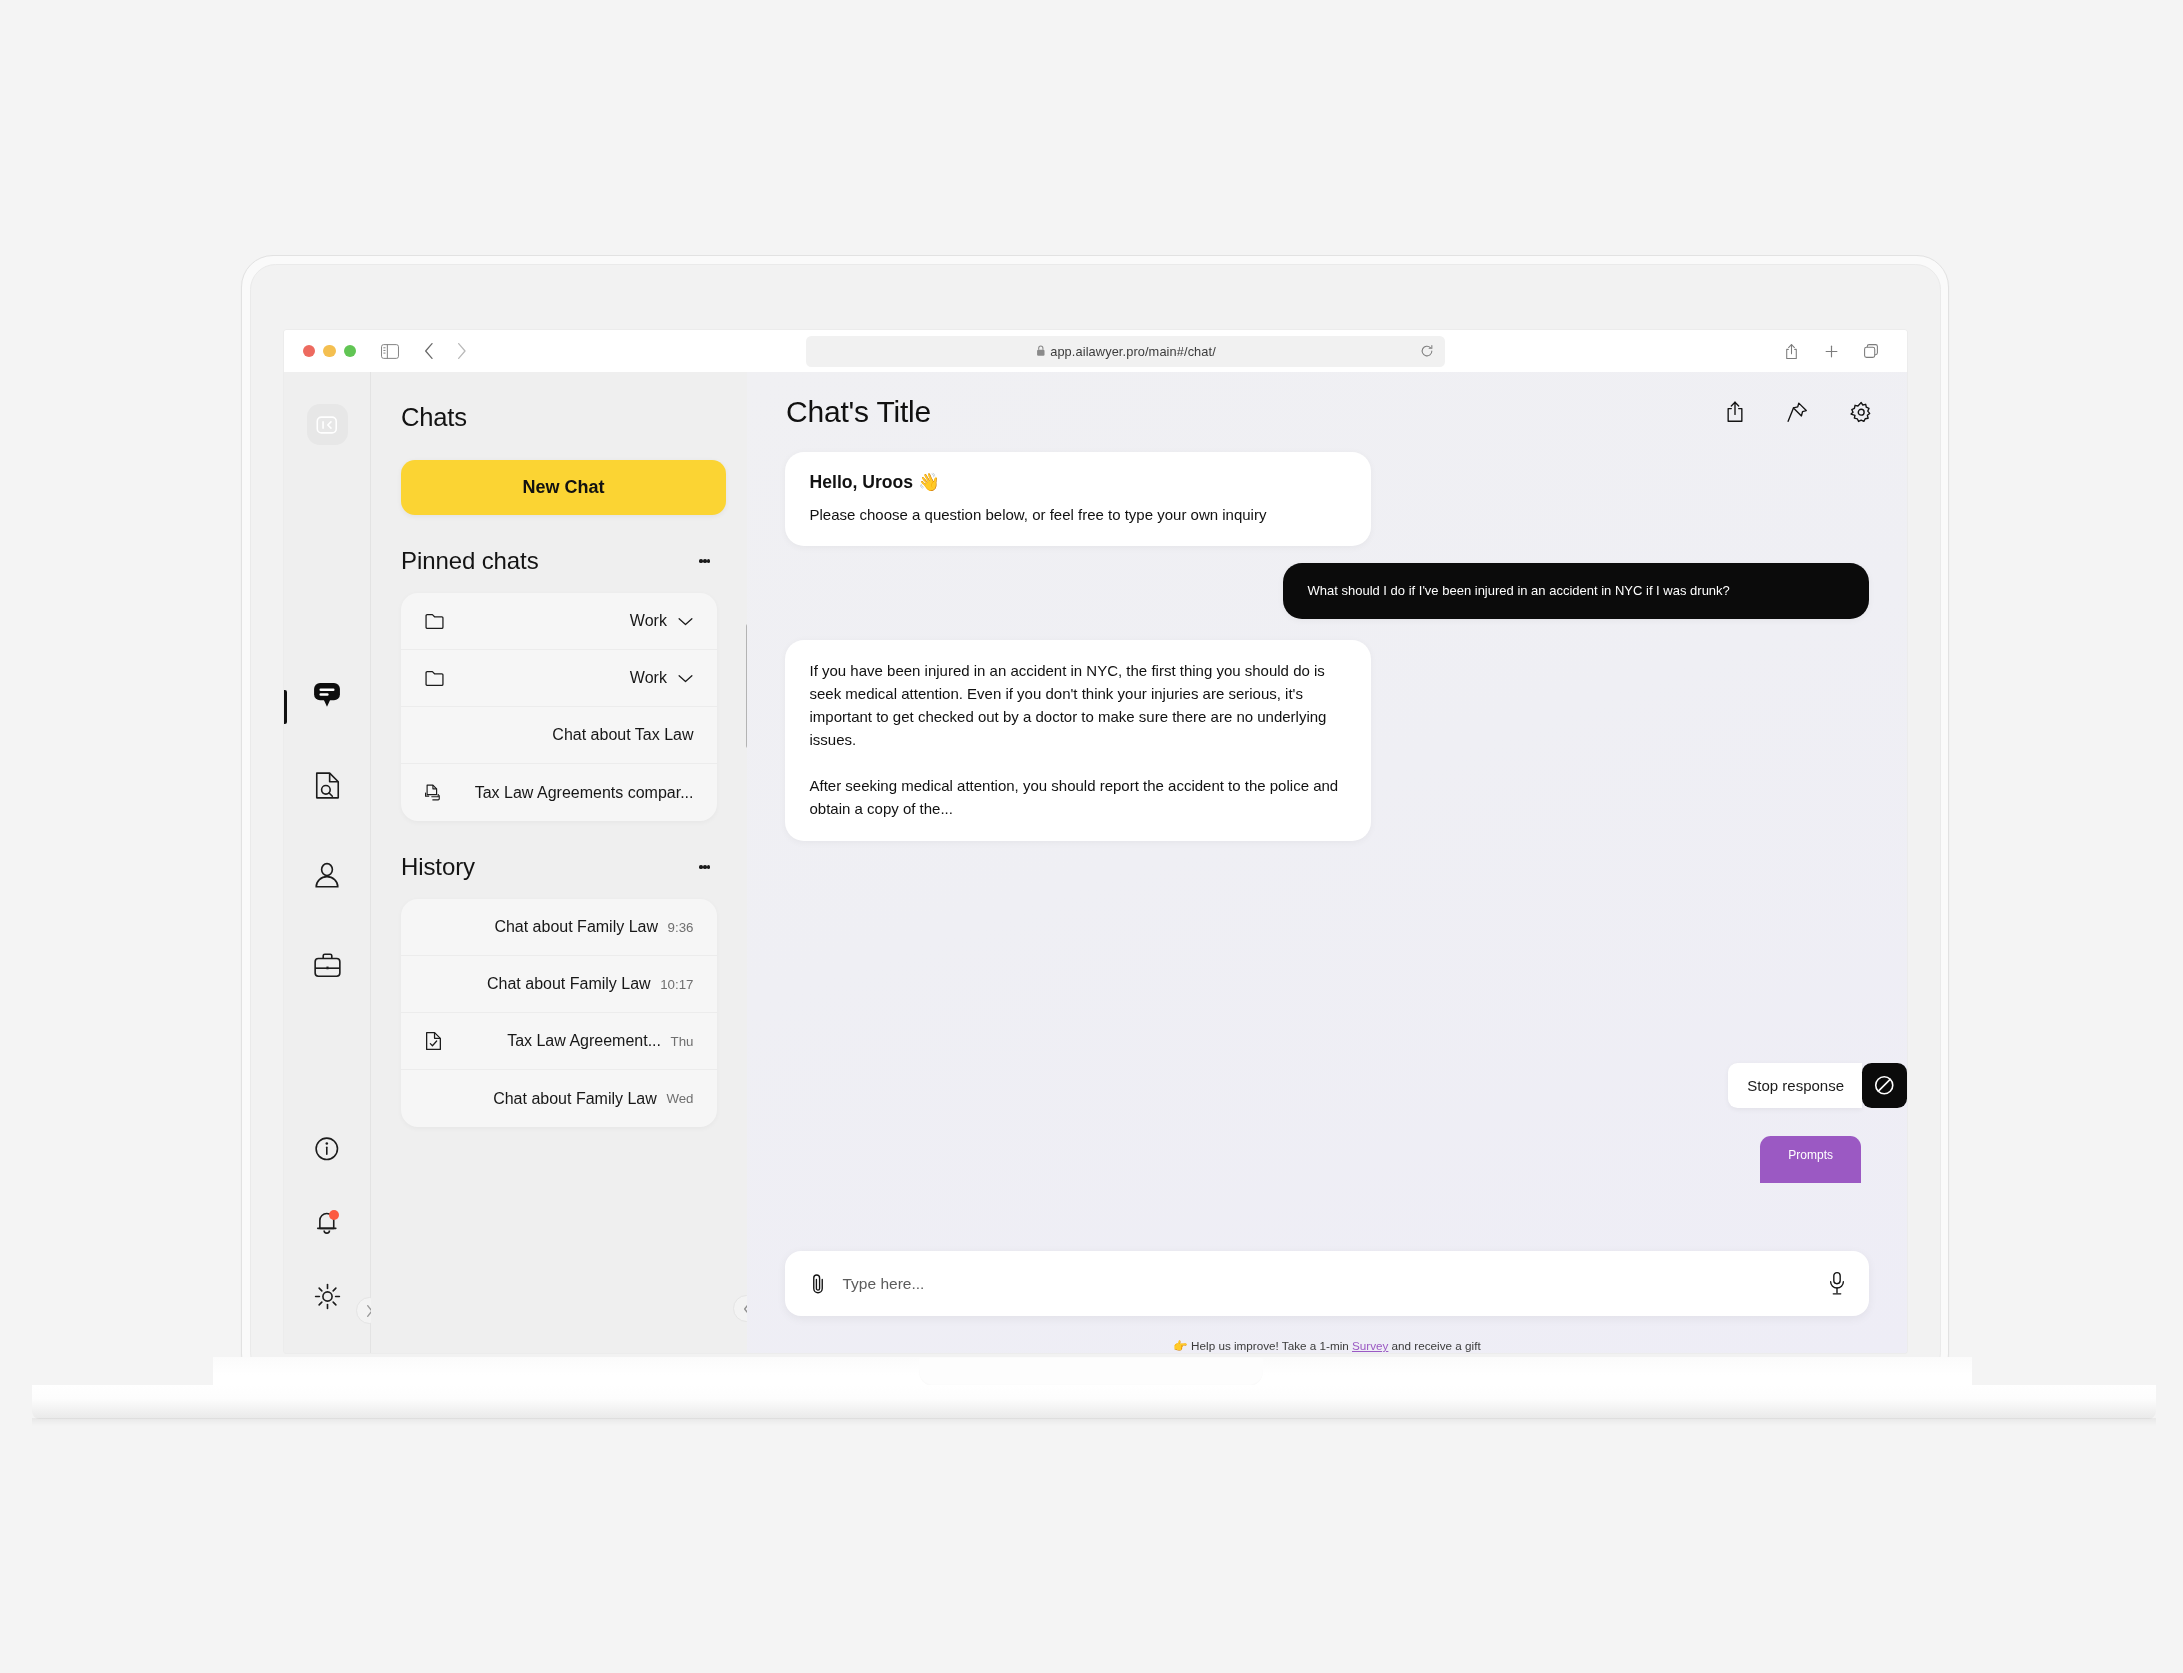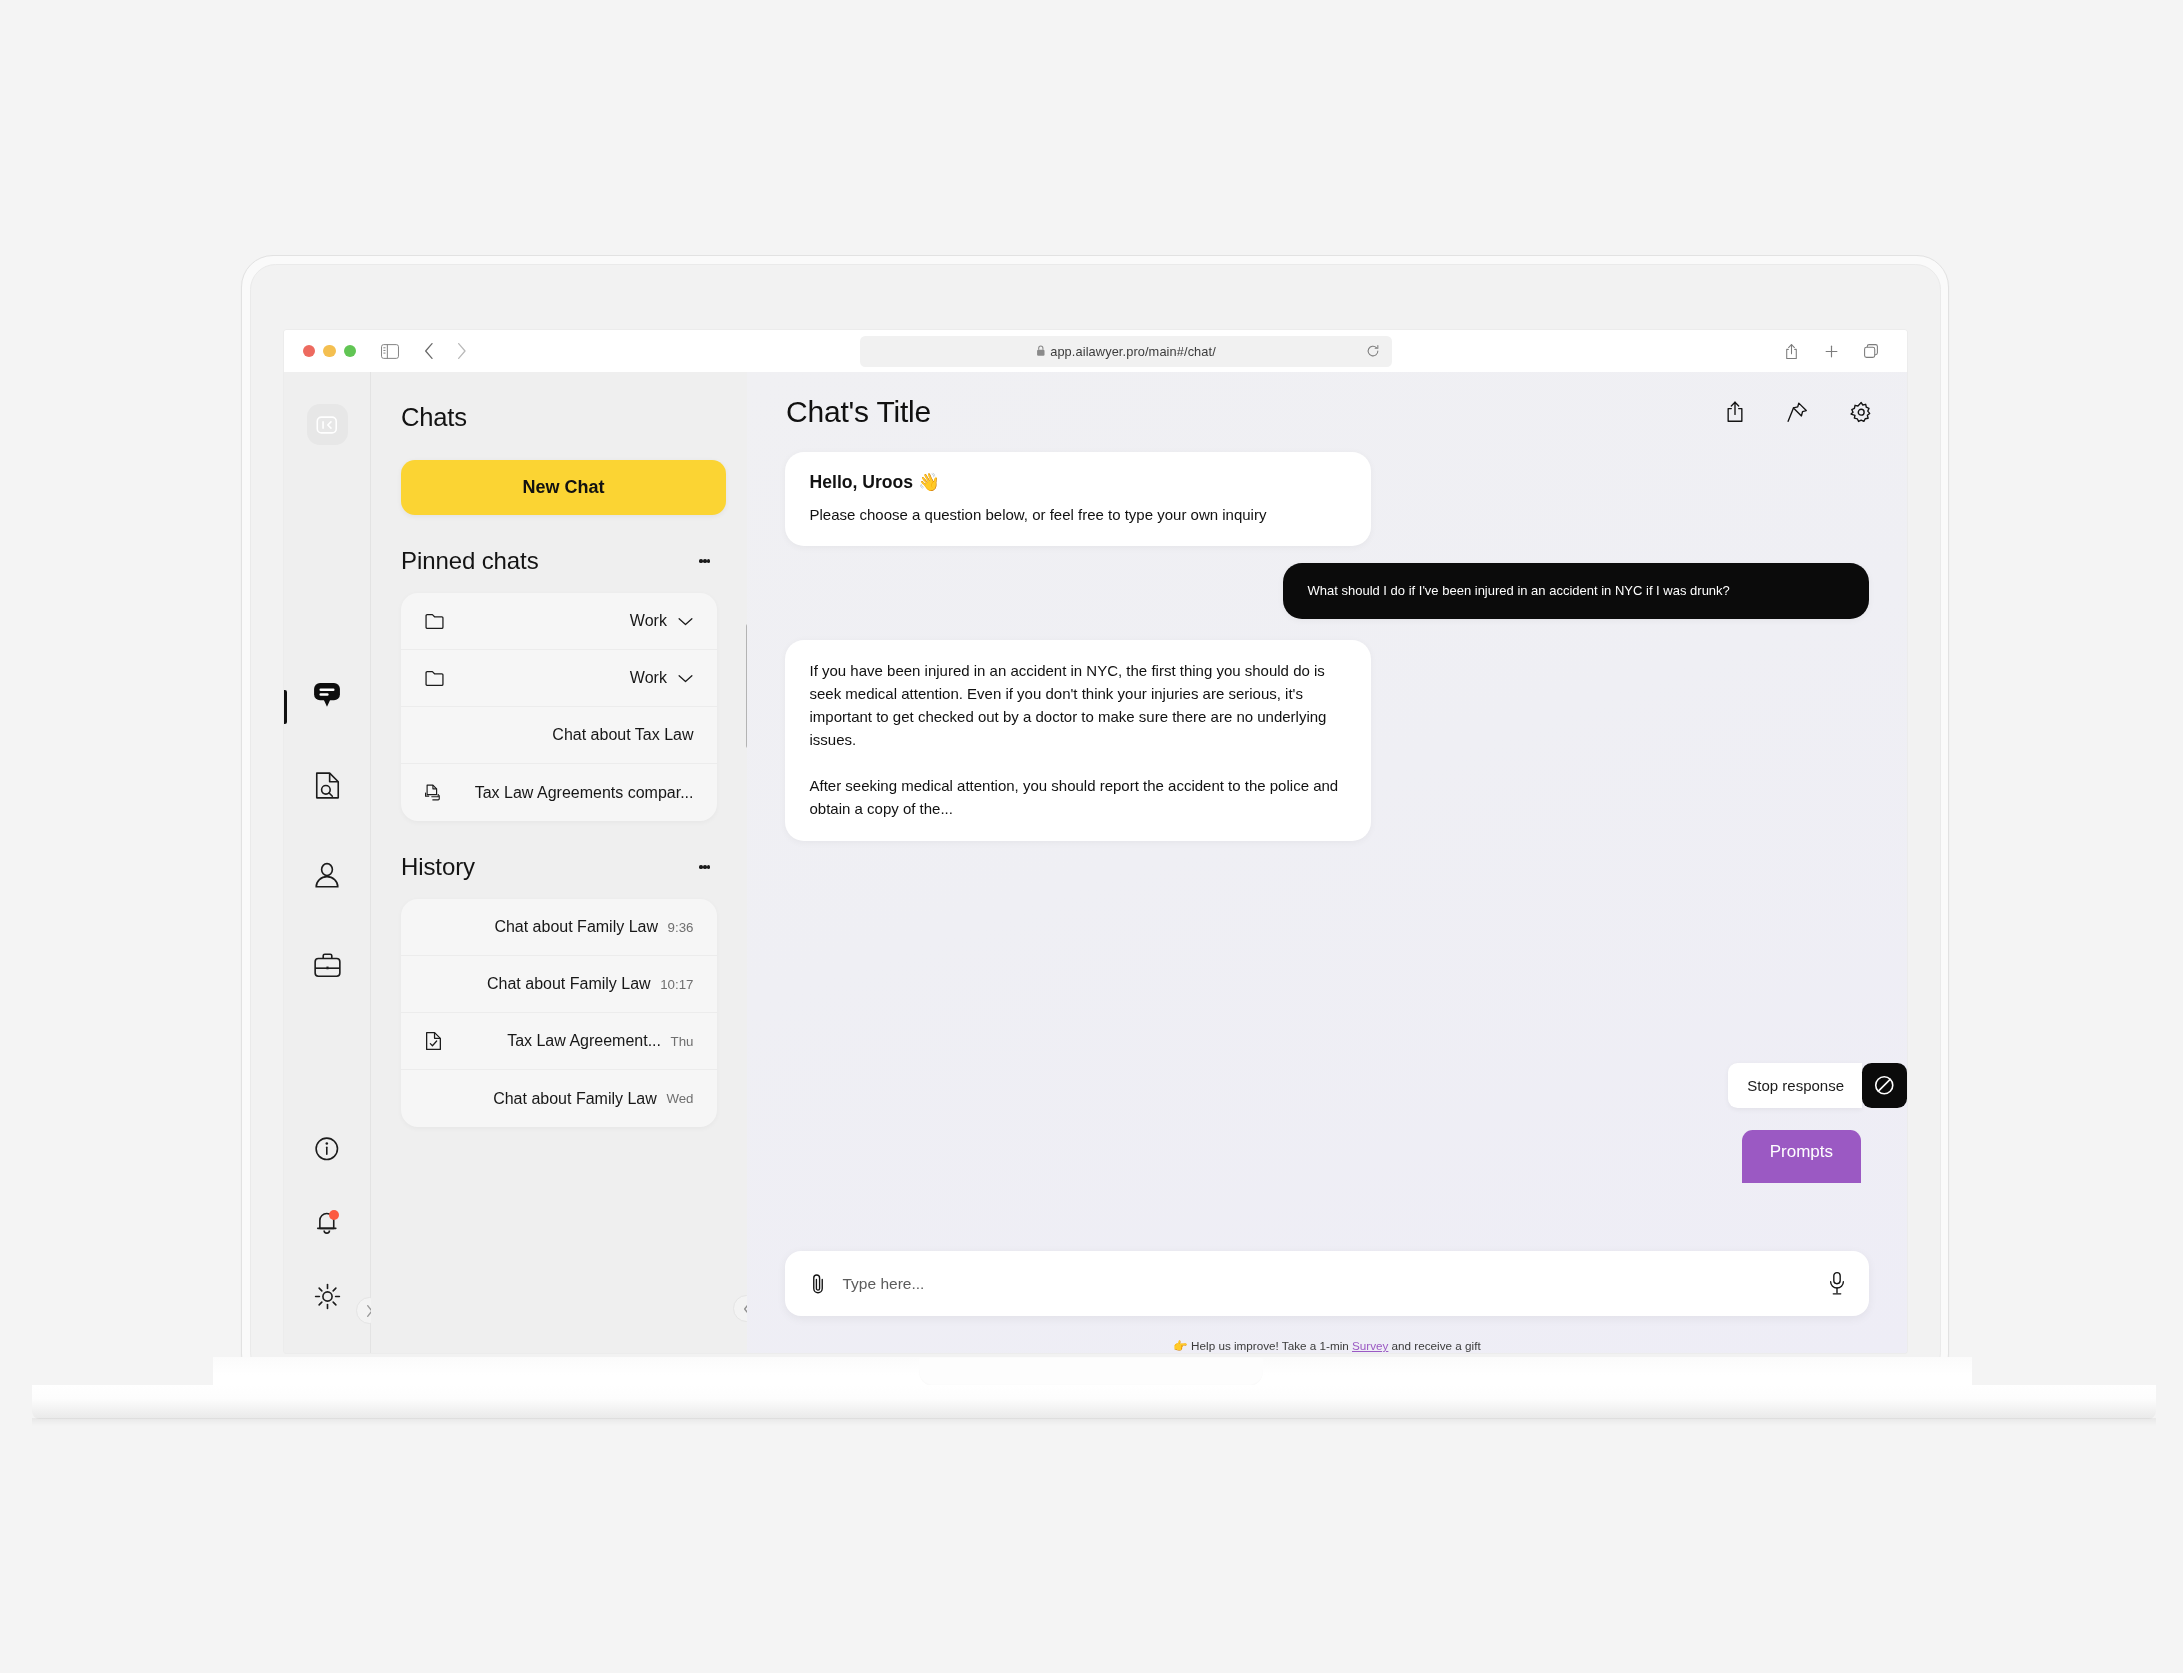--- a/index.html
+++ b/index.html
@@ -83,21 +83,21 @@
   .dot.green { background: #61c554; }
 
   .chrome-icon { color: #8a8a8a; display: inline-flex; align-items: center; justify-content: center; }
 
   .sidebar-toggle { margin-left: 25.6px; }
   .nav-back { margin-left: 23.5px; }
   .nav-fwd  { margin-left: 21.3px; }
 
   .url-wrap { flex: 1; display: flex; justify-content: center; }
   .url-bar {
-    width: 532px; height: 31px;
+    width: 639px; height: 31px;
     background: #f1f1f1;
     border-radius: 5.3px;
     display: flex; align-items: center; justify-content: center;
     position: relative;
   }
   .url-text { font-size: 12.8px; color: #3c3c3c; letter-spacing: 0.1px; }
   .lock { margin-right: 4.8px; display: inline-flex; }
   .reload { position: absolute; right: 11.7px; top: 50%; transform: translateY(-50%); }
 
   .chrome-right { display: flex; align-items: center; gap: 24.5px; margin-right: 28px; }
@@ -269,21 +269,21 @@
   .stop-icon-btn {
     width: 45px; height: 45px;
     background: #0b0b0b; border-radius: 9.6px;
     display: flex; align-items: center; justify-content: center;
     cursor: pointer;
   }
   .prompts-btn {
     position: absolute; right: 46px; bottom: 68px;
     background: #9b59c3;
     color: #fff;
-    font-size: 17px;
+    font-size: 12px;
     padding: 11.7px 28px 21.3px 28px;
     border: none;
     border-radius: 10.7px 10.7px 0 0;
     cursor: pointer;
     font-family: "Liberation Sans", sans-serif;
   }
 
   .composer-zone { padding: 0 38px 0 38px; position: relative; }
   .composer {
     height: 65px;

